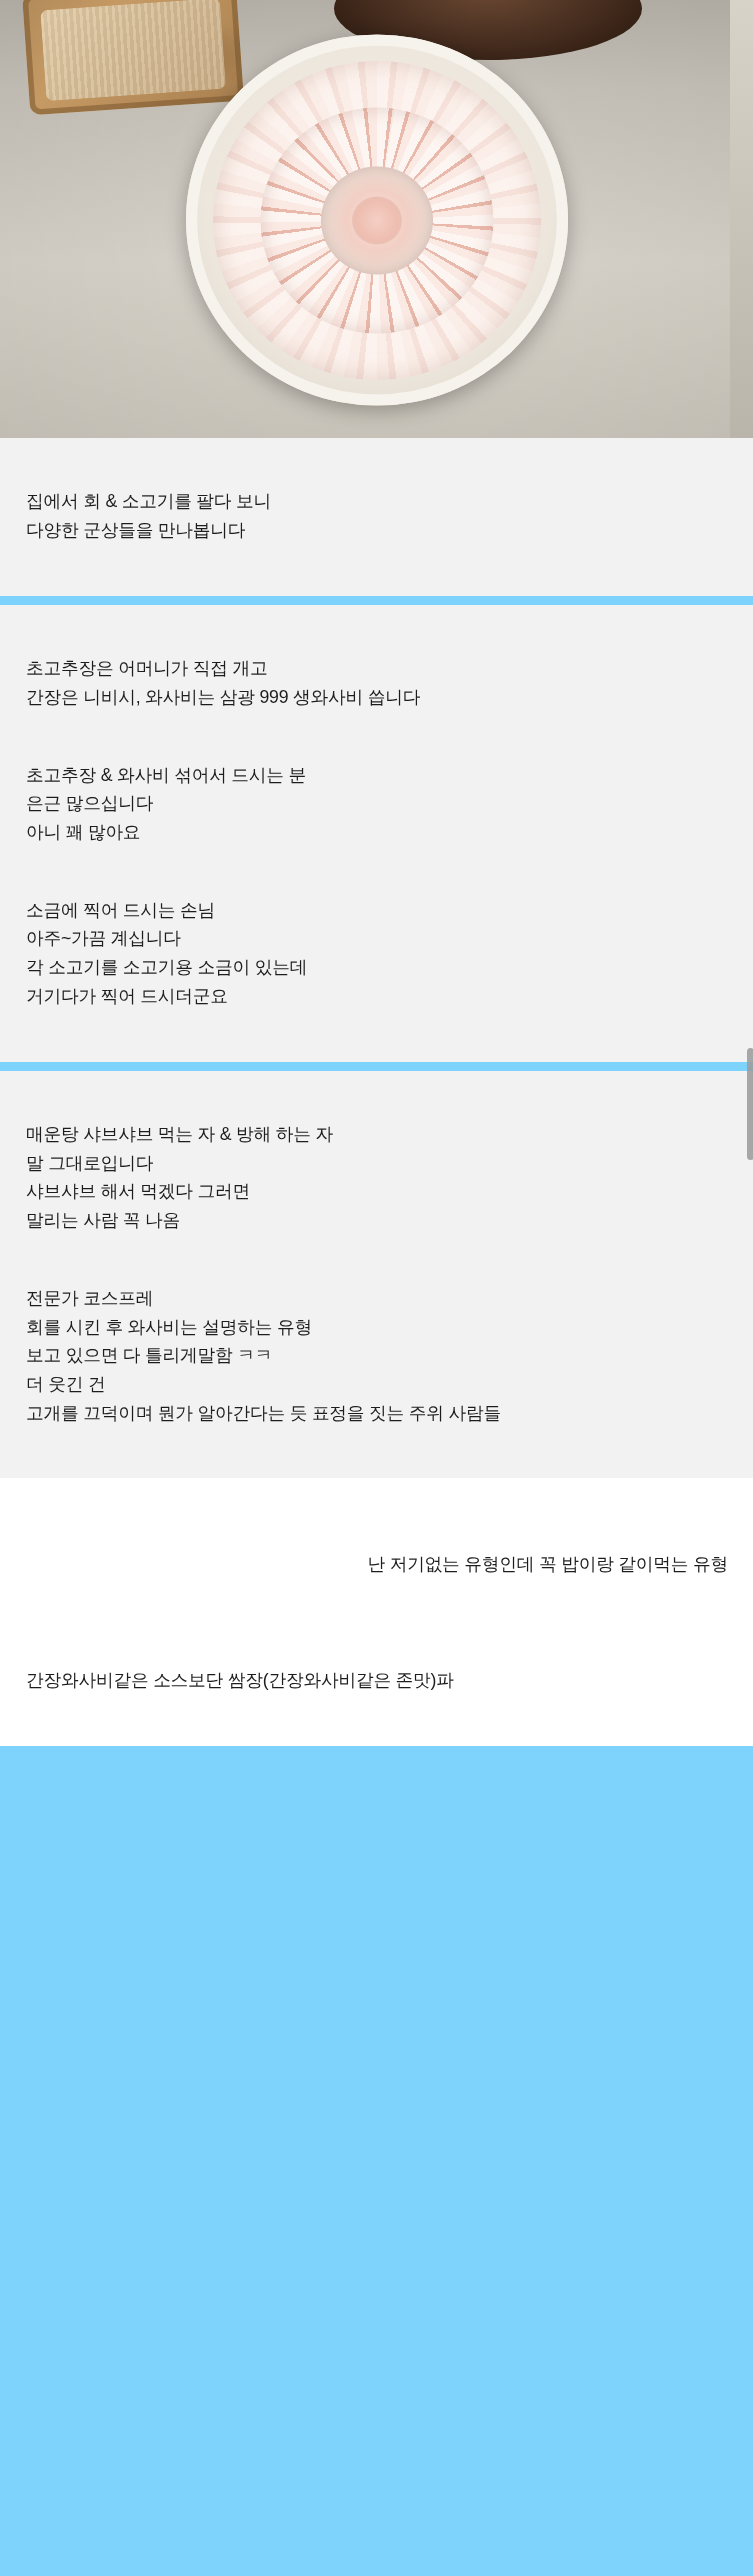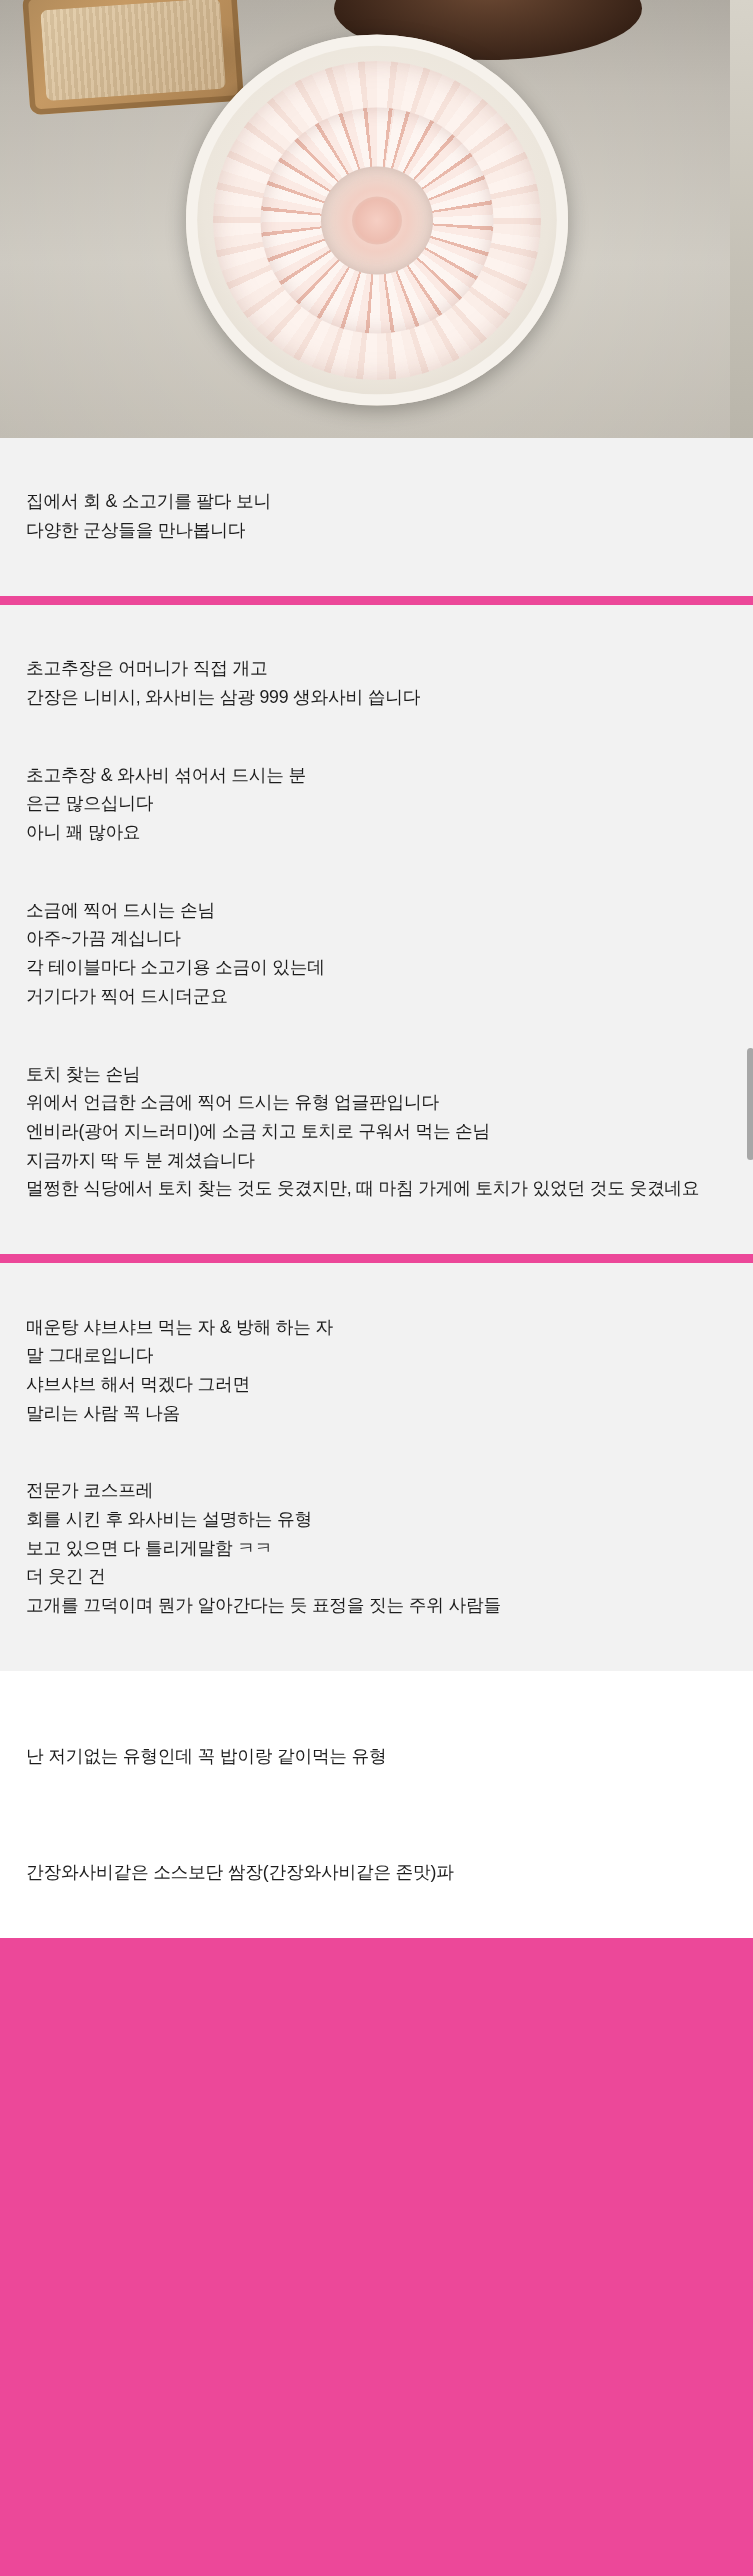--- a/index.html
+++ b/index.html
@@ -10,21 +10,21 @@
   body {
     width: 754px;
     font-family: "Liberation Sans", sans-serif;
     color: #1c1c1c;
     -webkit-font-smoothing: antialiased;
   }
   .page {
     width: 754px;
     min-height: 2576px;
     position: relative;
-    background: #ec4899;
+    background: #7dd3fc;
     overflow: hidden;
   }
 
   
   .photo-wrap {
     width: 754px;
     height: 438px;
     background: #cfcfcf;
     position: relative;
     overflow: hidden;
@@ -195,44 +195,39 @@
   <div class="gap-sm"></div>
 
   <div class="block tinted">
     <p class="para">초고추장은 어머니가 직접 개고
 간장은 니비시, 와사비는 삼광 999 생와사비 씁니다</p>
     <p class="para">초고추장 &amp; 와사비 섞어서 드시는 분
 은근 많으십니다
 아니 꽤 많아요</p>
     <p class="para">소금에 찍어 드시는 손님
 아주~가끔 계십니다
-각 테이블마다 소고기용 소금이 있는데
+각 소고기를 소고기용 소금이 있는데
 거기다가 찍어 드시더군요</p>
-    <p class="para">토치 찾는 손님
-위에서 언급한 소금에 찍어 드시는 유형 업글판입니다
-엔비라(광어 지느러미)에 소금 치고 토치로 구워서 먹는 손님
-지금까지 딱 두 분 계셨습니다
-멀쩡한 식당에서 토치 찾는 것도 웃겼지만, 때 마침 가게에 토치가 있었던 것도 웃겼네요</p>
   </div>
 
   <div class="gap-sm"></div>
 
   <div class="block tinted">
     <p class="para">매운탕 샤브샤브 먹는 자 &amp; 방해 하는 자
 말 그대로입니다
 샤브샤브 해서 먹겠다 그러면
 말리는 사람 꼭 나옴</p>
     <p class="para">전문가 코스프레
 회를 시킨 후 와사비는 설명하는 유형
 보고 있으면 다 틀리게말함 ㅋㅋ
 더 웃긴 건
 고개를 끄덕이며 뭔가 알아간다는 듯 표정을 짓는 주위 사람들</p>
   </div>
 
-  <div class="block plain" style="padding-top:43px;">
+  <div class="block plain" style="padding-top:43px;text-align:right;">
     <p class="para">난 저기없는 유형인데 꼭 밥이랑 같이먹는 유형</p>
   </div>
 
   <div class="block plain" style="padding-top:7.5px;">
     <p class="para">간장와사비같은 소스보단 쌈장(간장와사비같은 존맛)파</p>
   </div>
 
   <div class="scroll-thumb"></div>
 </div>
 

